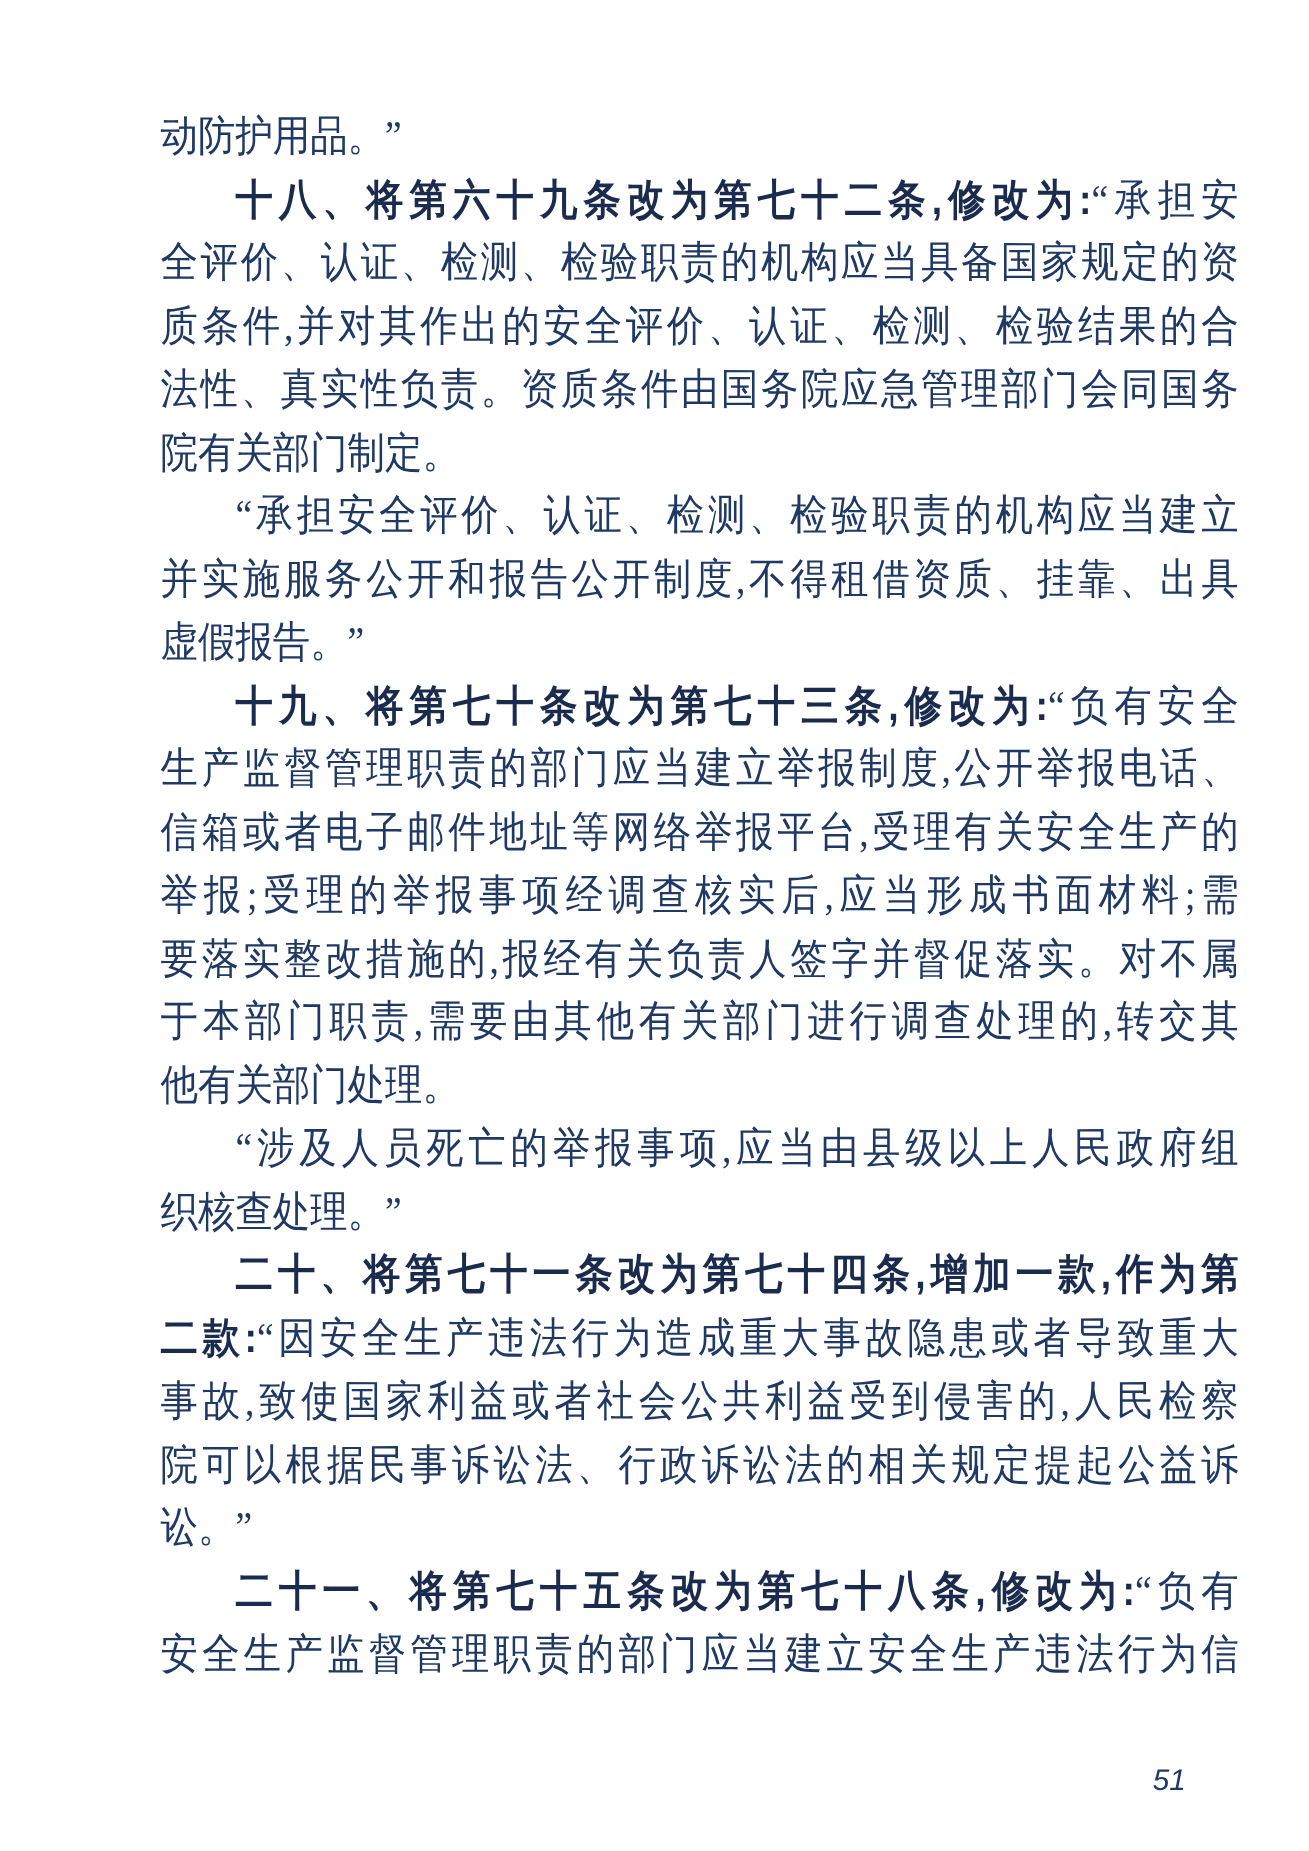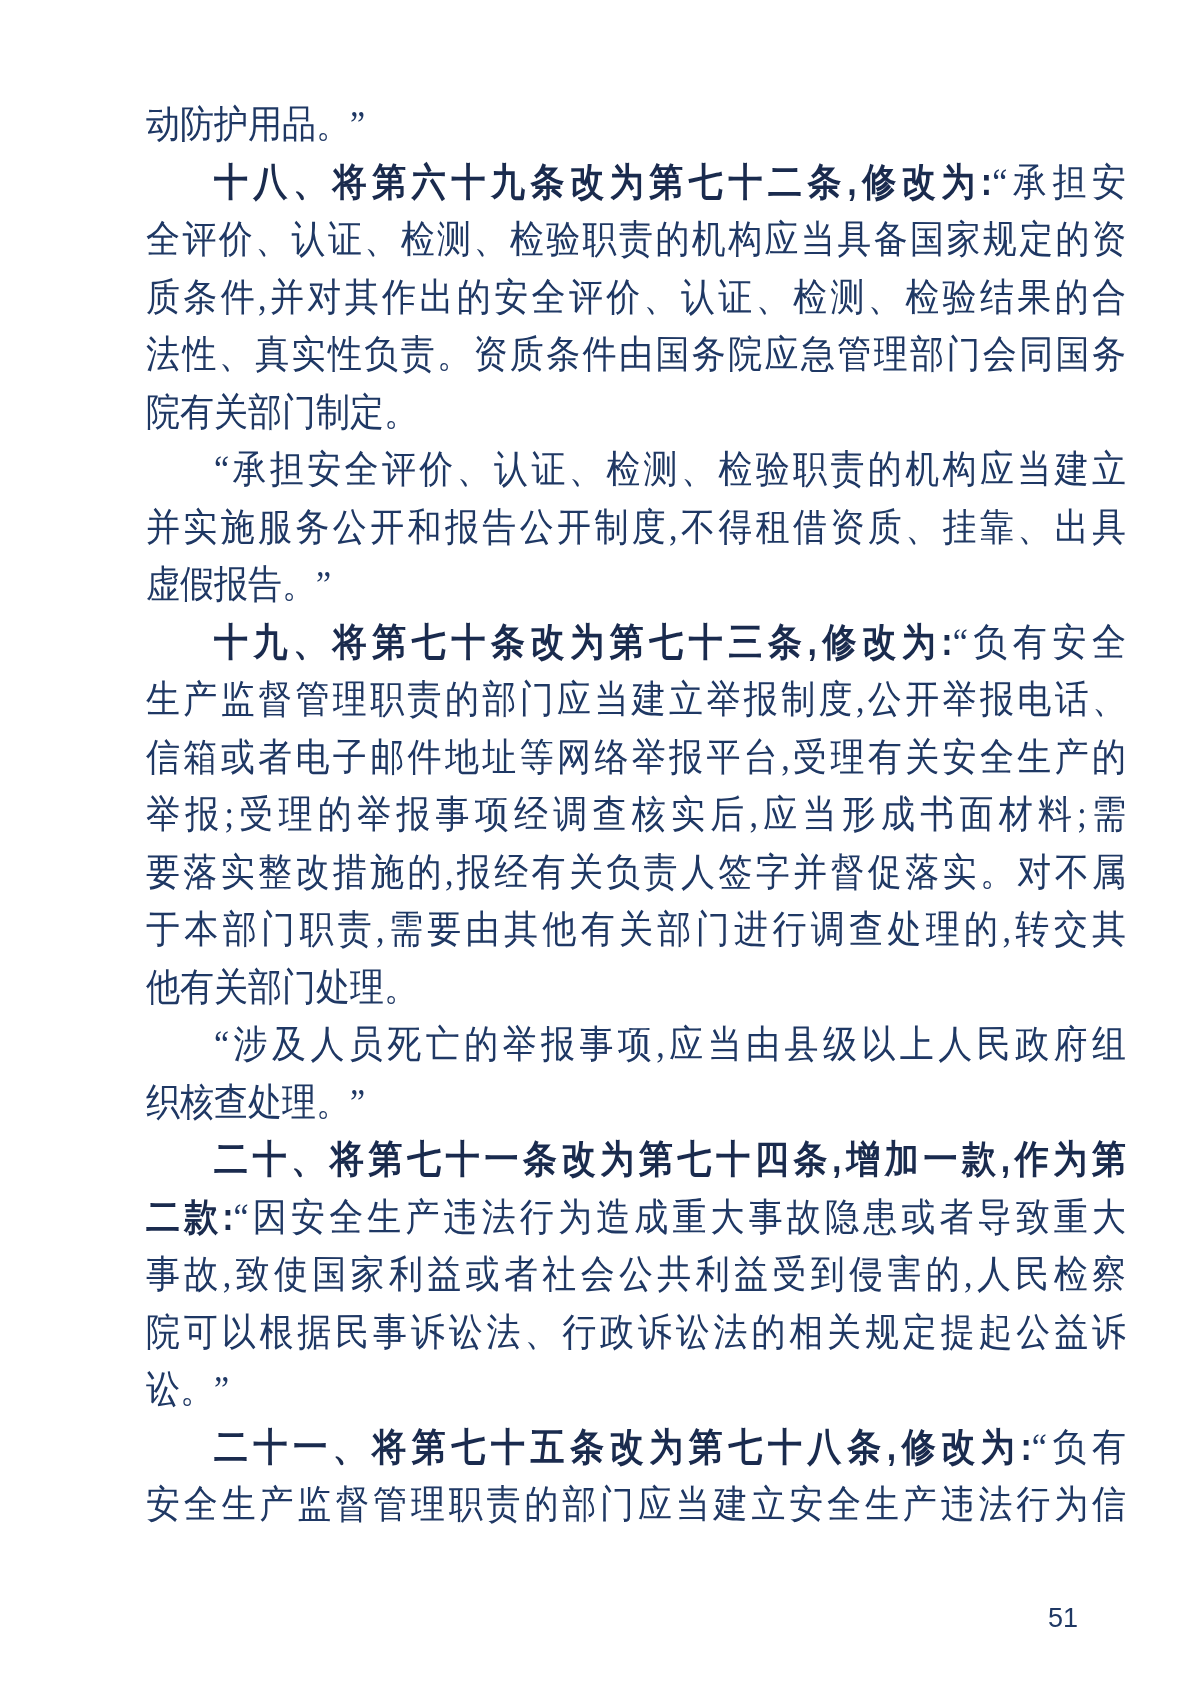--- a/index.html
+++ b/index.html
@@ -42,20 +42,21 @@
     position: absolute;
     top: 1598px;
     left: 106px;
     width: 972px;
     height: 40px;
     line-height: 40px;
     text-align: right;
     font-size: 27px;
     font-family: "Liberation Sans", sans-serif;
     color: var(--pagenum-color, #1f3864);
+    font-style: italic;
   }
 </style>
 </head>
 <body style="background: rgb(255, 255, 255);">
 
 <div class="textblock">
   <div class="line end"><span class="b"></span><span class="r">动防护用品。”</span></div>
   <div class="line indent"><span class="b">十八、将第六十九条改为第七十二条,修改为:</span><span class="r">“承担安</span></div>
   <div class="line"><span class="b"></span><span class="r">全评价、认证、检测、检验职责的机构应当具备国家规定的资</span></div>
   <div class="line"><span class="b"></span><span class="r">质条件,并对其作出的安全评价、认证、检测、检验结果的合</span></div>

